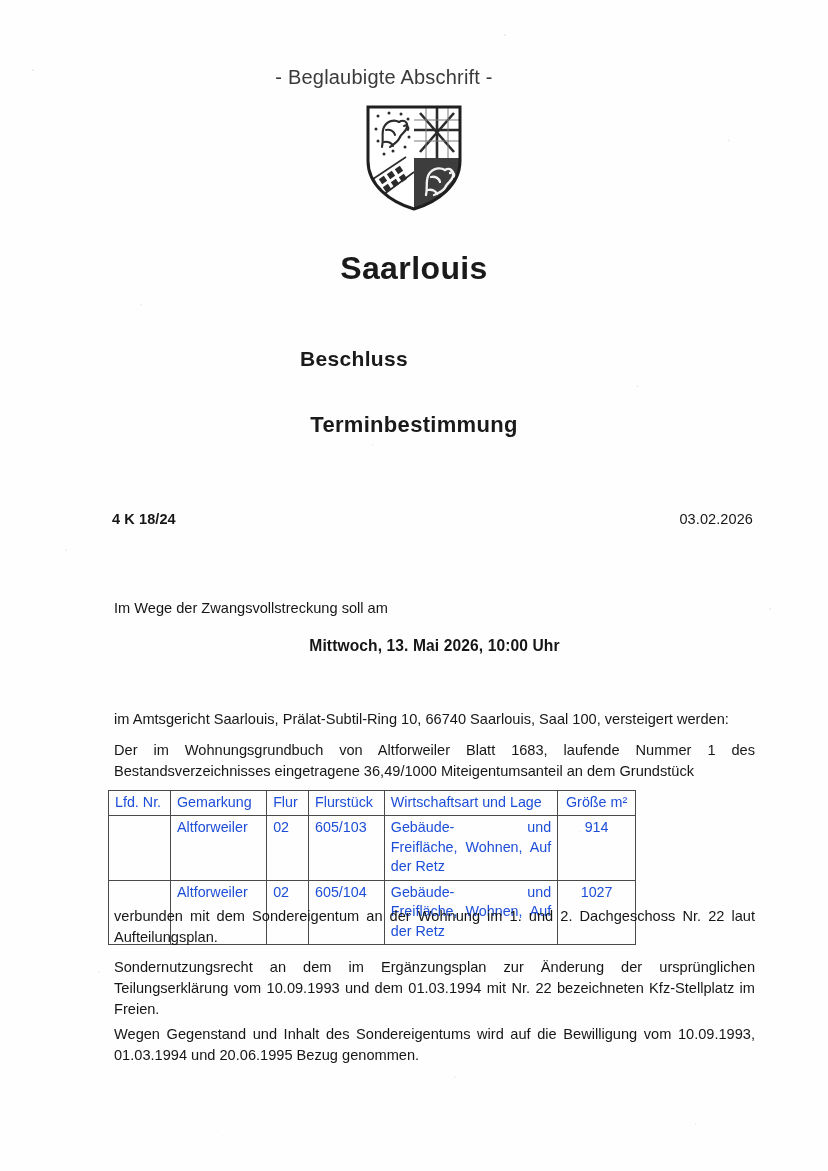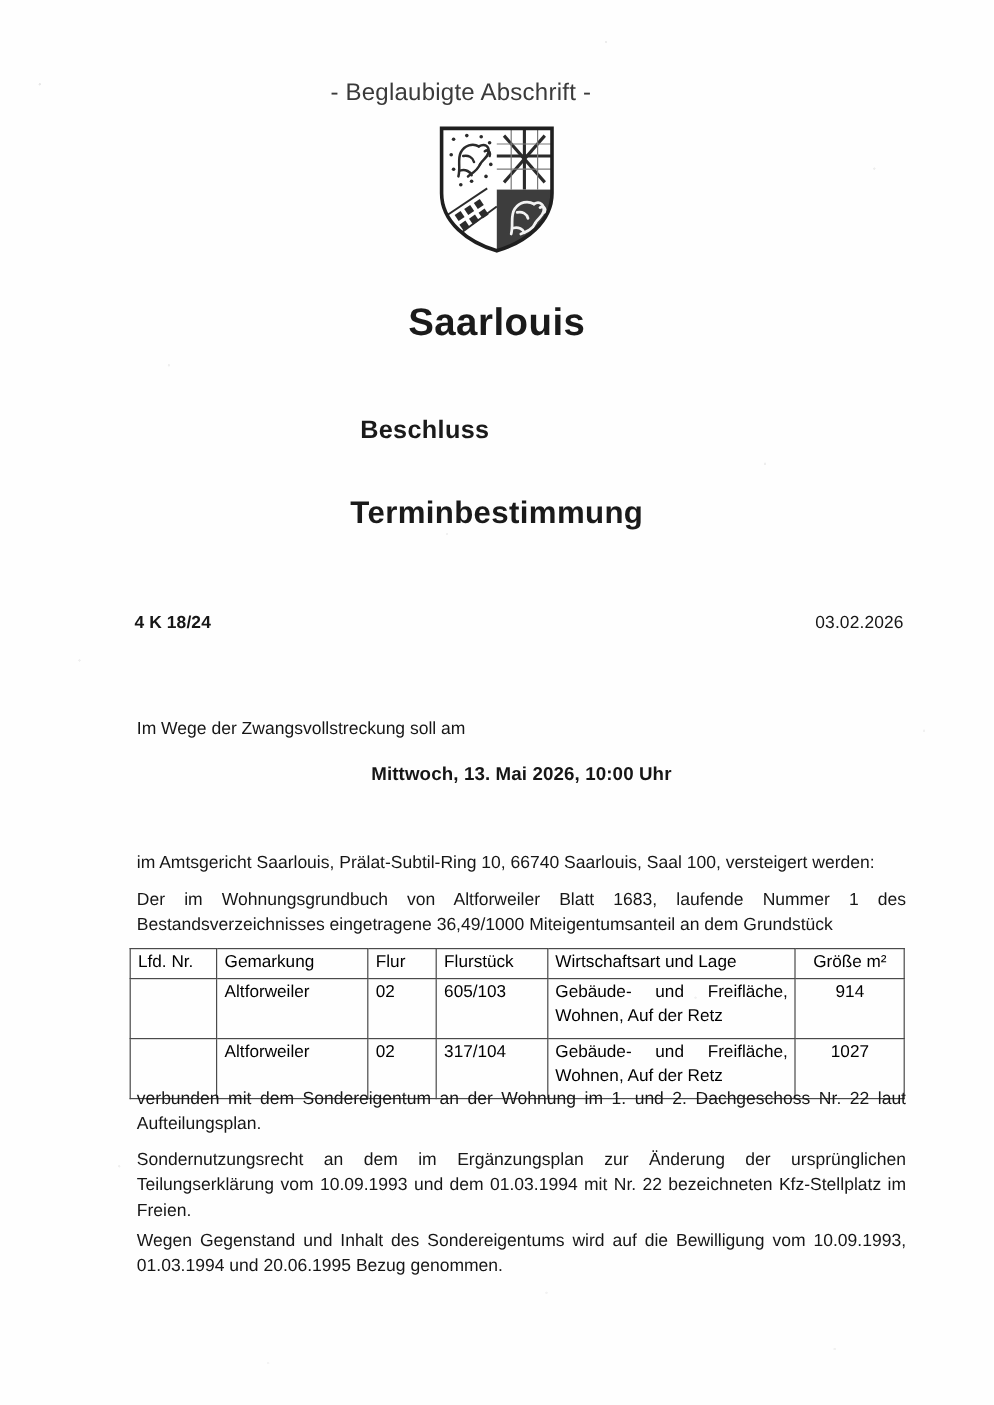--- a/index.html
+++ b/index.html
@@ -98,21 +98,21 @@
     letter-spacing: .3px;
     color: #1a1a1a;
   }
 
   .doc-subject {
     position: absolute;
     top: 412px;
     left: 0;
     width: 828px;
     text-align: center;
-    font-size: 26px;
+    font-size: 22px;
     font-weight: bold;
     letter-spacing: .3px;
     color: #1a1a1a;
   }
 
   
   .ref-row {
     position: absolute;
     top: 511px;
     left: 112px;
@@ -148,24 +148,24 @@
   .p-after2 { top: 957px;  text-align: justify; }
   .p-after3 { top: 1024px; text-align: justify; }
 
   .body-block p { margin: 0; }
 
   
   .parcel-table {
     position: absolute;
     top: 790px;
     left: 108px;
-    width: 646px;
+    width: 528px;
     border-collapse: collapse;
     font-size: 14.3px;
-    color: #000000;
+    color: #1d4ed8;
   }
   .parcel-table th,
   .parcel-table td {
     border: 1px solid #4a4a4a;
     padding: 2px 6px 3px 6px;
     font-weight: normal;
     vertical-align: top;
     line-height: 1.36;
   }
   .parcel-table th { text-align: left; white-space: nowrap; }
@@ -315,21 +315,21 @@
           <td class="col-gem">Altforweiler</td>
           <td class="col-flur">02</td>
           <td class="col-fst">605/103</td>
           <td class="col-wirt">Gebäude- und Freifläche, Wohnen, Auf der Retz</td>
           <td class="col-size">914</td>
         </tr>
         <tr>
           <td class="col-lfd"></td>
           <td class="col-gem">Altforweiler</td>
           <td class="col-flur">02</td>
-          <td class="col-fst">317/104</td>
+          <td class="col-fst">605/104</td>
           <td class="col-wirt">Gebäude- und Freifläche, Wohnen, Auf der Retz</td>
           <td class="col-size">1027</td>
         </tr>
       </tbody>
     </table>
 
     <div class="body-block p-after1">
       <p>verbunden mit dem Sondereigentum an der Wohnung im 1. und 2. Dachgeschoss Nr. 22 laut Aufteilungsplan.</p>
     </div>
 

